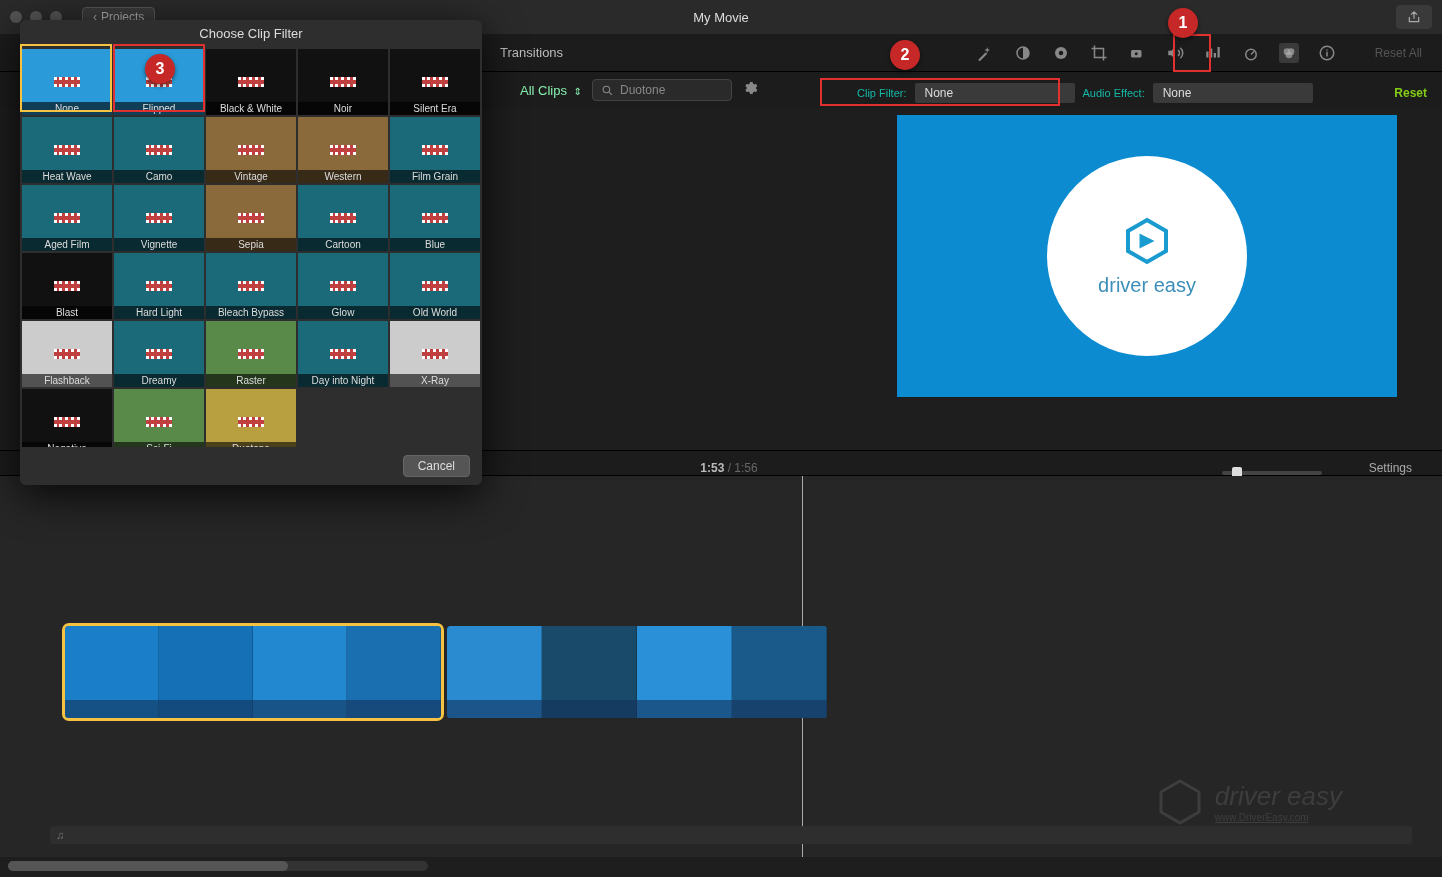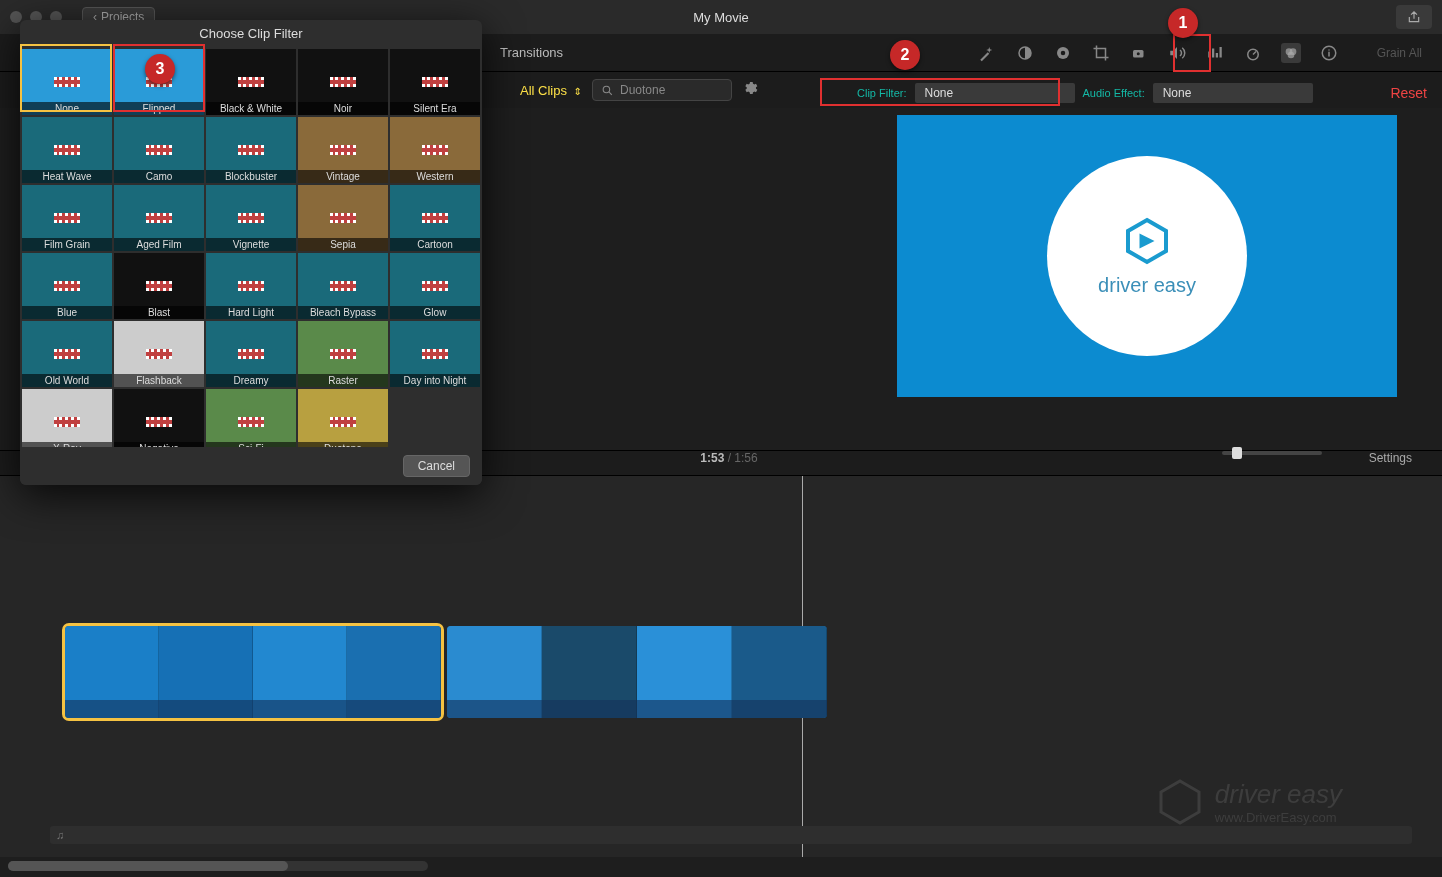--- a/index.html
+++ b/index.html
@@ -15,40 +15,40 @@
 
 
 .toolbar { height: 38px; background: #1c1c1c; display: flex; align-items: center; border-bottom: 1px solid #000; }
 .tab-trans { margin-left: 500px; color: #bbb; font-size: 13px; }
 .adjust-icons { margin-left: auto; margin-right: 20px; display: flex; align-items: center; gap: 18px; }
 .adjust-icons .ic { color: #888; width: 20px; height: 20px; display:flex; align-items:center; justify-content:center; font-size:16px; cursor:pointer;}
 .reset-all { color: #555; font-size: 12px; margin-left: 20px; }
 
 
 .browser-row { height: 36px; background: #1c1c1c; display: flex; align-items: center; padding: 0 10px; }
-.allclips { margin-left: 510px; font-size: 13px; color: #fde047; }
+.allclips { margin-left: 510px; font-size: 13px; color: #86efac; }
 .search-wrap { margin-left: 10px; border: 1px solid #444; border-radius: 4px; padding: 3px 8px; display: flex; align-items: center; gap: 6px; width: 140px; background:#2a2a2a;}
 .search-wrap svg { width: 13px; height: 13px; fill: #888; }
 .search-wrap span { color: #888; font-size: 12px; }
 .gear-ic { margin-left: 10px; color:#888; font-size:16px;}
 
 
 .inspector-row { position: absolute; top: 78px; right: 0; width: 600px; height: 30px; display: flex; align-items: center; gap: 8px; padding: 0 15px; background:#1c1c1c;}
 .inspector-row .lbl { font-size: 11px; color: #14b8a6; }
 .inspector-row .val { background: #3a3a3a; padding: 3px 10px; font-size: 12px; color: #ddd; border-radius: 2px; }
-.inspector-row .reset { margin-left: auto; font-size: 14px; color: #ef4444; }
+.inspector-row .reset { margin-left: auto; font-size: 12px; color: #84cc16; font-weight: bold; }
 
 
 .preview { position: absolute; top: 115px; right: 45px; width: 500px; height: 282px; background: #0c8bd0; display:flex; align-items:center; justify-content:center;}
 .preview .circle { width: 200px; height: 200px; background: #fff; border-radius: 50%; display:flex; flex-direction:column; align-items:center; justify-content:center;}
 .hex { width: 50px; height: 50px; margin-bottom:8px;}
 .de-text { color: #3b8fb8; font-size: 20px; font-weight: 300; }
 
 
-.timeline-hdr { position: absolute; top: 450px; left: 0; right: 0; height: 26px; background: #1c1c1c; display: flex; align-items: flex-start; justify-content: center; border-top:1px solid #000; border-bottom:1px solid #000;padding-left:16px;}
+.timeline-hdr { position: absolute; top: 450px; left: 0; right: 0; height: 26px; background: #1c1c1c; display: flex; align-items: flex-end; justify-content: center; border-top:1px solid #000; border-bottom:1px solid #000;padding-left:16px;}
 .timeline-hdr .time { font-size: 12px; color: #bbb; }
 .timeline-hdr .time .dim { color: #666; }
 .timeline-hdr .settings-r { position: absolute; right: 30px; font-size: 12px; color: #aaa; }
 .timeline-hdr .zoom { position: absolute; right: 120px; width: 100px; height: 4px; background: #444; border-radius:2px;}
 .timeline-hdr .zoom .thumb { position:absolute; left:10px; top:-4px; width:10px; height:12px; background:#ddd; border-radius:2px;}
 
 .timeline { position: absolute; top: 476px; left: 0; right: 0; bottom: 20px; background: #262626; }
 .playhead { position: absolute; left: 802px; top: 0; bottom: 0; width: 1px; background: #aaa; }
 .clips { position: absolute; top: 150px; left: 65px; display: flex; gap: 6px; }
 .clip { height: 92px; background: linear-gradient(#1a6fb5,#0d5a9a); border-radius: 4px; position:relative; overflow:hidden;}
@@ -73,21 +73,21 @@
 .filter-item.white .filter-thumb { background:#ccc; }
 .modal-footer { position: absolute; bottom: 0; left: 0; right: 0; height: 38px; display: flex; align-items: center; justify-content: flex-end; padding-right: 12px; background:#2e2e2e;}
 .cancel-btn { background: #555; border: 1px solid #666; border-radius: 4px; padding: 3px 14px; font-size: 12px; color: #ddd; }
 
 
 .callout { position: absolute; width: 30px; height: 30px; border-radius: 50%; background: #c62828; box-shadow: 0 2px 4px rgba(0,0,0,0.5); color: #fff; font-weight: bold; font-size: 16px; display: flex; align-items: center; justify-content: center; z-index:100;}
 .redbox { position: absolute; border: 2px solid #e03030; z-index: 90; pointer-events:none;}
 
 
 .watermark { position:absolute; right:100px; bottom:30px; color:#555; font-size:26px; font-style:italic; opacity:0.5; display:flex; align-items:center; gap:10px;}
-.watermark .sm { font-size:13px; display:block; font-style:normal;}
+.watermark .sm { font-size:10px; display:block; font-style:normal;text-decoration:underline;}
 
 .scrollbar-b { position:absolute; left:8px; bottom:6px; width:420px; height:10px; background:#333; border-radius:5px;}
 .scrollbar-b .th { width:280px; height:100%; background:#555; border-radius:5px;}
 
 
 .clip .scenes { position:absolute; inset:0; display:flex; }
 .clip .sc { flex:1; border-right:1px solid rgba(0,0,0,0.2);}
 .clip.sel .sc:nth-child(1){background:#1a7fc8;}
 .clip.sel .sc:nth-child(2){background:#1670b5;}
 .clip.sel .sc:nth-child(3){background:#2288d0;}
@@ -175,21 +175,21 @@
           <circle cx="15" cy="10" r="5" opacity="0.7"></circle>
           <circle cx="12" cy="15" r="5" opacity="0.7"></circle>
         </svg>
       </div>
     <div class="ic">
         <svg width="18" height="18" viewBox="0 0 24 24" fill="none" stroke="#888" stroke-width="2">
           <circle cx="12" cy="12" r="9"></circle>
           <path d="M12 8v.01M12 11v5" stroke-linecap="round"></path>
         </svg>
       </div>
-    <div class="reset-all">Grain All</div>
+    <div class="reset-all">Reset All</div>
   </div>
 </div>
 
 <div class="browser-row">
   <div class="allclips">
     <span>All Clips</span>
     <span style="font-size:10px;margin-left:3px;">⇕</span>
   </div>
   <div class="search-wrap">
     <svg viewBox="0 0 24 24">
@@ -311,26 +311,20 @@
           <div style="width: 26px; height: 10px; background: rgb(192, 64, 64); border-top: 3px dotted rgb(255, 255, 255); border-bottom: 3px dotted rgb(255, 255, 255);"></div>
         </div>
         <div class="filter-lbl">Heat Wave</div>
       </div>
       <div class="filter-item teal">
         <div class="filter-thumb">
           <div style="width: 26px; height: 10px; background: rgb(192, 64, 64); border-top: 3px dotted rgb(255, 255, 255); border-bottom: 3px dotted rgb(255, 255, 255);"></div>
         </div>
         <div class="filter-lbl">Camo</div>
       </div>
-      <div class="filter-item teal">
-        <div class="filter-thumb">
-          <div style="width: 26px; height: 10px; background: rgb(192, 64, 64); border-top: 3px dotted rgb(255, 255, 255); border-bottom: 3px dotted rgb(255, 255, 255);"></div>
-        </div>
-        <div class="filter-lbl">Blockbuster</div>
-      </div>
       <div class="filter-item sepia">
         <div class="filter-thumb">
           <div style="width: 26px; height: 10px; background: rgb(192, 64, 64); border-top: 3px dotted rgb(255, 255, 255); border-bottom: 3px dotted rgb(255, 255, 255);"></div>
         </div>
         <div class="filter-lbl">Vintage</div>
       </div>
       <div class="filter-item sepia">
         <div class="filter-thumb">
           <div style="width: 26px; height: 10px; background: rgb(192, 64, 64); border-top: 3px dotted rgb(255, 255, 255); border-bottom: 3px dotted rgb(255, 255, 255);"></div>
         </div>

